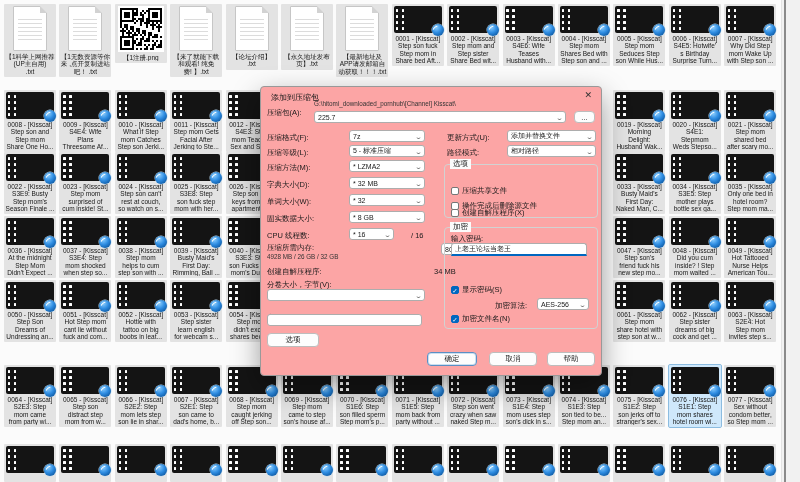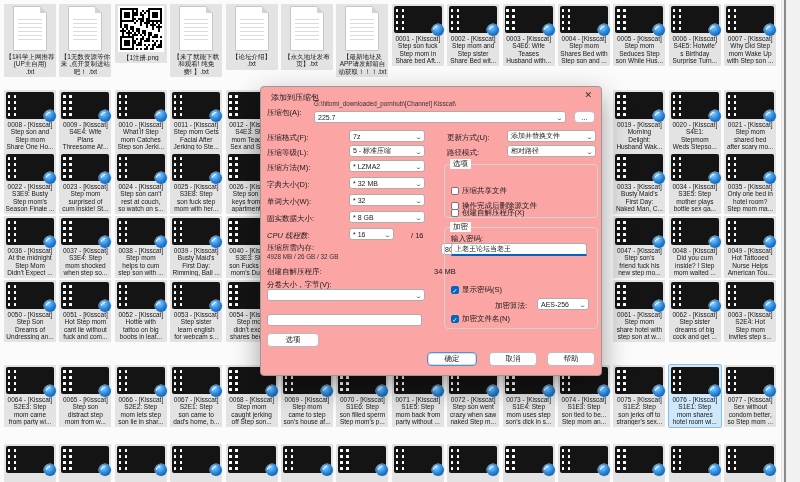--- a/index.html
+++ b/index.html
@@ -2041,21 +2041,21 @@
     <div class="lbl" style="left:6px;top:110px;">单词大小(W):</div>
     <div class="combo" style="left:88px;top:107px;width:76px;">
       <span>* 32</span>
         <span class="chev">⌄</span>
     </div>
     <div class="lbl" style="left:6px;top:127px;">固实数据大小:</div>
     <div class="combo" style="left:88px;top:124px;width:76px;">
       <span>* 8 GB</span>
         <span class="chev">⌄</span>
     </div>
-    <div class="lbl" style="left:6px;top:144px;font-style:italic;">CPU 线程数:</div>
+    <div class="lbl" style="left:6px;top:144px;">CPU 线程数:</div>
     <div class="combo" style="left:88px;top:141px;width:45px;">
       <span>* 16</span>
         <span class="chev">⌄</span>
     </div>
     <div class="lbl" style="left:150px;top:144px;">/ 16</div>
 
     <div class="lbl" style="left:6px;top:156px;">压缩所需内存:</div>
     <div class="lbl sm" style="left:6px;top:166px;">4928 MB / 26 GB / 32 GB</div>
     <div class="combo" style="left:180px;top:156px;width:38px;">
       <span>80%</span>

